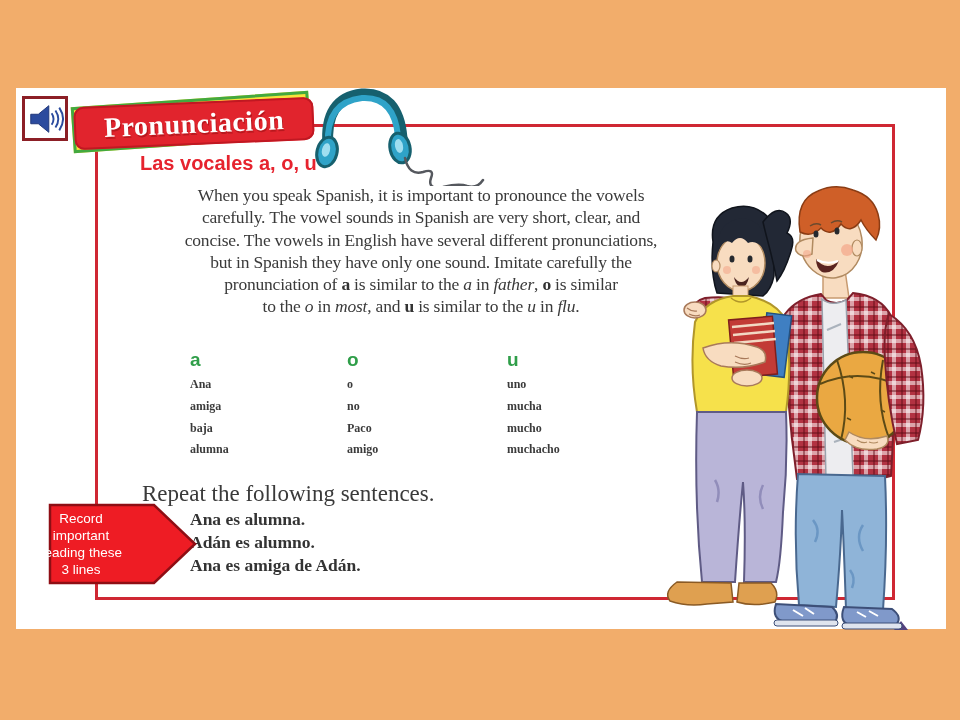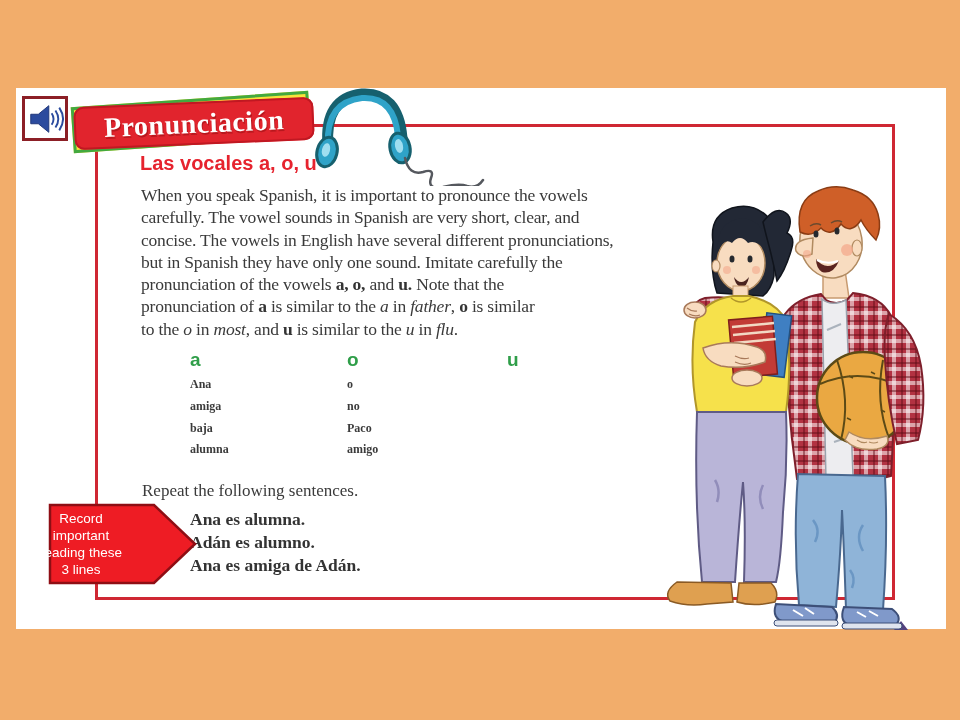--- a/index.html
+++ b/index.html
@@ -22,32 +22,32 @@
                  box-shadow:inset 0 0 0 2px #c01822;}
   .banner-title{font-family:"Liberation Serif",serif;font-weight:bold;font-size:28px;color:#ffffff;
                 letter-spacing:.5px;text-shadow:1px 2px 0 rgba(110,0,0,.35);white-space:nowrap;}
 
   .headphones{position:absolute;left:310px;top:86px;width:175px;height:100px;}
 
   
   .heading{position:absolute;left:140px;top:152px;font-family:"Liberation Sans",sans-serif;
            font-weight:bold;font-size:20px;color:#e6232e;}
   .paragraph{position:absolute;left:141px;top:184px;width:560px;font-size:17.5px;color:#3a3a3a;}
-  .rich-line{height:22.3px;line-height:22.3px;white-space:nowrap;letter-spacing:-0.2px;}
+  .rich-line{height:22.3px;line-height:22.3px;white-space:nowrap;letter-spacing:-0.2px;text-align:center;}
   .rich-line .b{font-weight:bold;color:#333;}
   .rich-line .i{font-style:italic;}
 
   .columns{position:absolute;left:190px;top:349px;display:flex;}
   .col{box-sizing:border-box;}
   .col-a{width:157px;} .col-o{width:160px;} .col-u{width:160px;}
   .col-header{font-family:"Liberation Sans",sans-serif;font-weight:bold;font-size:19px;
               color:#2f9e49;height:25px;}
   .word-item{font-weight:bold;font-size:12px;color:#3b3b3b;line-height:21.8px;}
 
-  .repeat-prompt{position:absolute;left:142px;top:481px;font-size:17px;color:#3a3a3a;}
+  .repeat-prompt{position:absolute;left:142px;top:481px;font-size:23px;color:#3a3a3a;}
   .sentences{position:absolute;left:190px;top:508px;}
   .sentence-item{font-weight:bold;font-size:17.5px;color:#333333;line-height:23px;}
 
   
   .callout{position:absolute;left:27px;top:503px;width:150px;height:82px;padding-left:21px;}
   .callout-text{position:absolute;left:2px;top:0;width:104px;height:100%;display:flex;flex-direction:column;
                 align-items:center;justify-content:center;color:#fff;
                 font-family:"Liberation Sans",sans-serif;font-size:13.5px;line-height:17px;text-align:center;}
 
   .corner-triangle{position:absolute;left:894px;top:621px;width:0;height:0;
@@ -91,21 +91,20 @@
     <path d="M95,72 q4,18 18,14 q12,-4 8,6 q-4,12 12,9 q16,-4 24,-1 q10,3 16,-6" fill="none" stroke="#55585e" stroke-width="2.5" stroke-linecap="round"></path>
   </svg>
 
   <div class="heading">Las vocales a, o, u</div>
 
   <div class="paragraph">
       <div class="rich-line"><span>When you speak Spanish, it is important to pronounce the vowels</span></div>
       <div class="rich-line"><span>carefully. The vowel sounds in Spanish are very short, clear, and</span></div>
       <div class="rich-line"><span>concise. The vowels in English have several different pronunciations,</span></div>
       <div class="rich-line"><span>but in Spanish they have only one sound. Imitate carefully the</span></div>
-      <div class="rich-line"><span>pronunciation of the vowels </span><span class="b">a, o,</span><span> and </span><span class="b">u.</span><span> Note that the</span></div>
       <div class="rich-line"><span>pronunciation of </span><span class="b">a</span><span> is similar to the </span><span class="i">a</span><span> in </span><span class="i">father</span><span>, </span><span class="b">o</span><span> is similar</span></div>
       <div class="rich-line"><span>to the </span><span class="i">o</span><span> in </span><span class="i">most</span><span>, and </span><span class="b">u</span><span> is similar to the </span><span class="i">u</span><span> in </span><span class="i">flu</span><span>.</span></div>
     </div>
 
   <div class="columns">
     <div class="col col-a">
       <div class="col-header">a</div>
       <div>
           <div class="word-item">Ana</div>
           <div class="word-item">amiga</div>
@@ -117,20 +116,26 @@
       <div class="col-header">o</div>
       <div>
           <div class="word-item">o</div>
           <div class="word-item">no</div>
           <div class="word-item">Paco</div>
           <div class="word-item">amigo</div>
         </div>
     </div>
     <div class="col col-u">
       <div class="col-header">u</div>
+      <div>
+          <div class="word-item">uno</div>
+          <div class="word-item">mucha</div>
+          <div class="word-item">mucho</div>
+          <div class="word-item">muchacho</div>
+        </div>
     </div>
   </div>
 
   <div class="repeat-prompt">Repeat the following sentences.</div>
   <div class="sentences">
       <div class="sentence-item">Ana es alumna.</div>
       <div class="sentence-item">Adán es alumno.</div>
       <div class="sentence-item">Ana es amiga de Adán.</div>
     </div>
 

